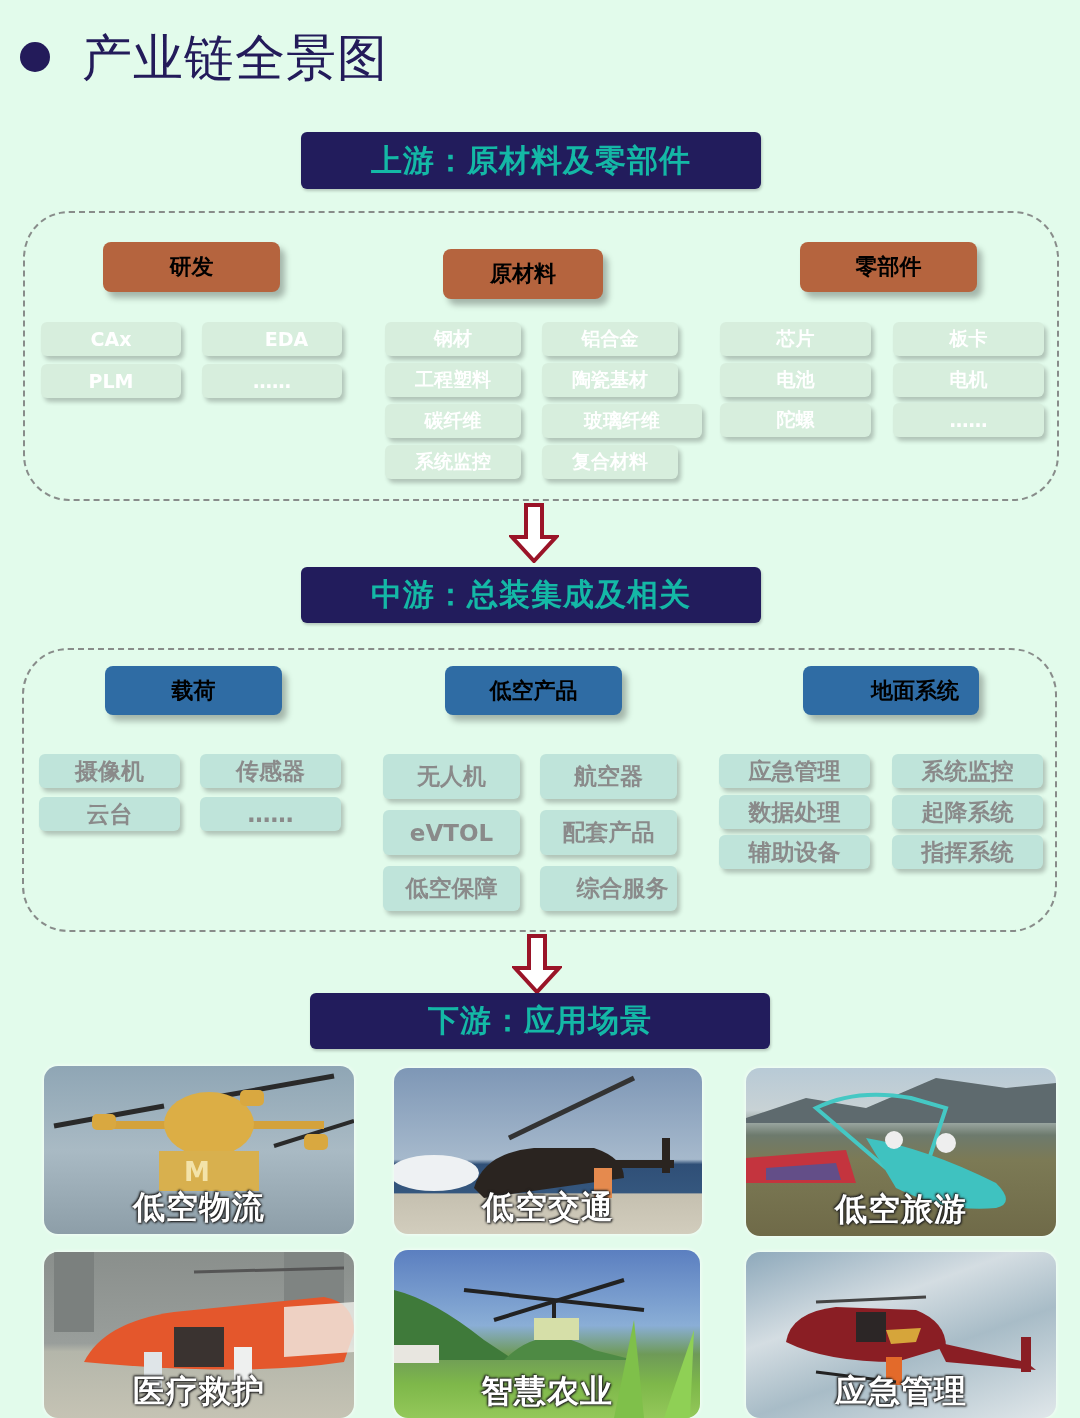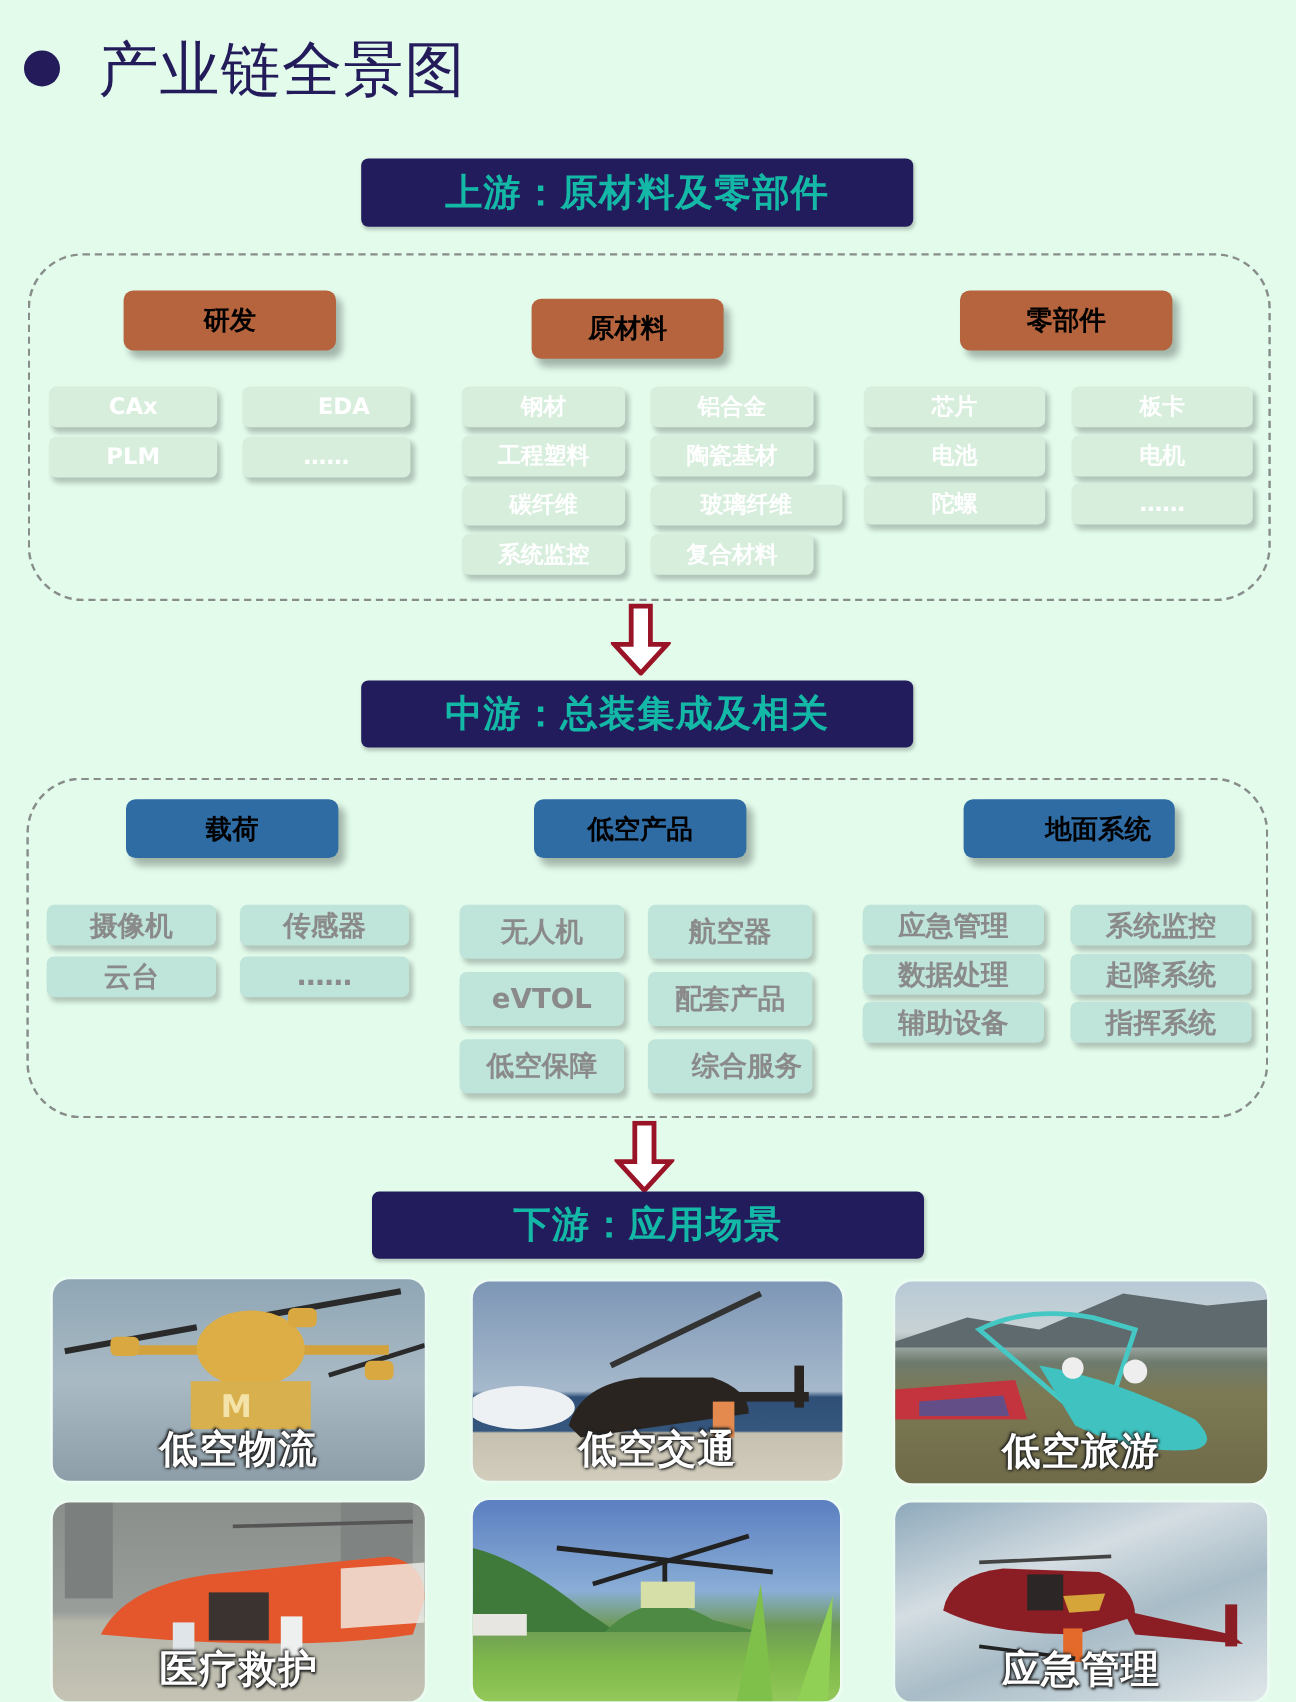--- a/index.html
+++ b/index.html
@@ -195,20 +195,21 @@
     <path d="M0 40 Q40 50 90 90 L120 110 L0 110 Z" fill="#3f7a3a"></path>
     <path d="M110 110 Q150 70 200 100 L240 110 Z" fill="#4e8a44"></path>
     <rect x="0" y="95" width="45" height="18" fill="#e8e6e0"></rect>
     <line x1="70" y1="40" x2="250" y2="60" stroke="#222" stroke-width="4"></line>
     <line x1="100" y1="70" x2="230" y2="30" stroke="#222" stroke-width="4"></line>
     <line x1="160" y1="50" x2="160" y2="85" stroke="#222" stroke-width="4"></line>
     <rect x="140" y="68" width="45" height="22" fill="#d6dfa8"></rect>
     <path d="M220 168 L240 70 L250 168 Z" fill="#7fc04a"></path>
     <path d="M270 168 L300 80 L296 168 Z" fill="#8fd055"></path>
   </svg>
+  <div class="card-label">智慧农业</div>
 </div>
 
 <div class="abs card" style="left:746px; top:1252px; width:310px; height:166px; background: linear-gradient(160deg,#8ea9bb 0%,#d4dde2 35%,#a8bcc7 60%,#e0e7ea 100%);">
   <svg class="abs" style="left:0;top:0" width="310" height="166" viewBox="0 0 310 166">
     <line x1="70" y1="50" x2="180" y2="45" stroke="#444" stroke-width="3"></line>
     <path d="M40 90 Q45 60 90 55 L170 58 Q200 70 200 95 L150 110 Q80 110 40 90 Z" fill="#8a1e24"></path>
     <path d="M190 90 L280 110 L290 118 L200 110 Z" fill="#8a1e24"></path>
     <rect x="275" y="85" width="10" height="35" fill="#8a1e24"></rect>
     <rect x="110" y="60" width="30" height="30" fill="#2c2626"></rect>
     <path d="M140 78 L175 76 L170 90 L145 92 Z" fill="#d6a53a"></path>

